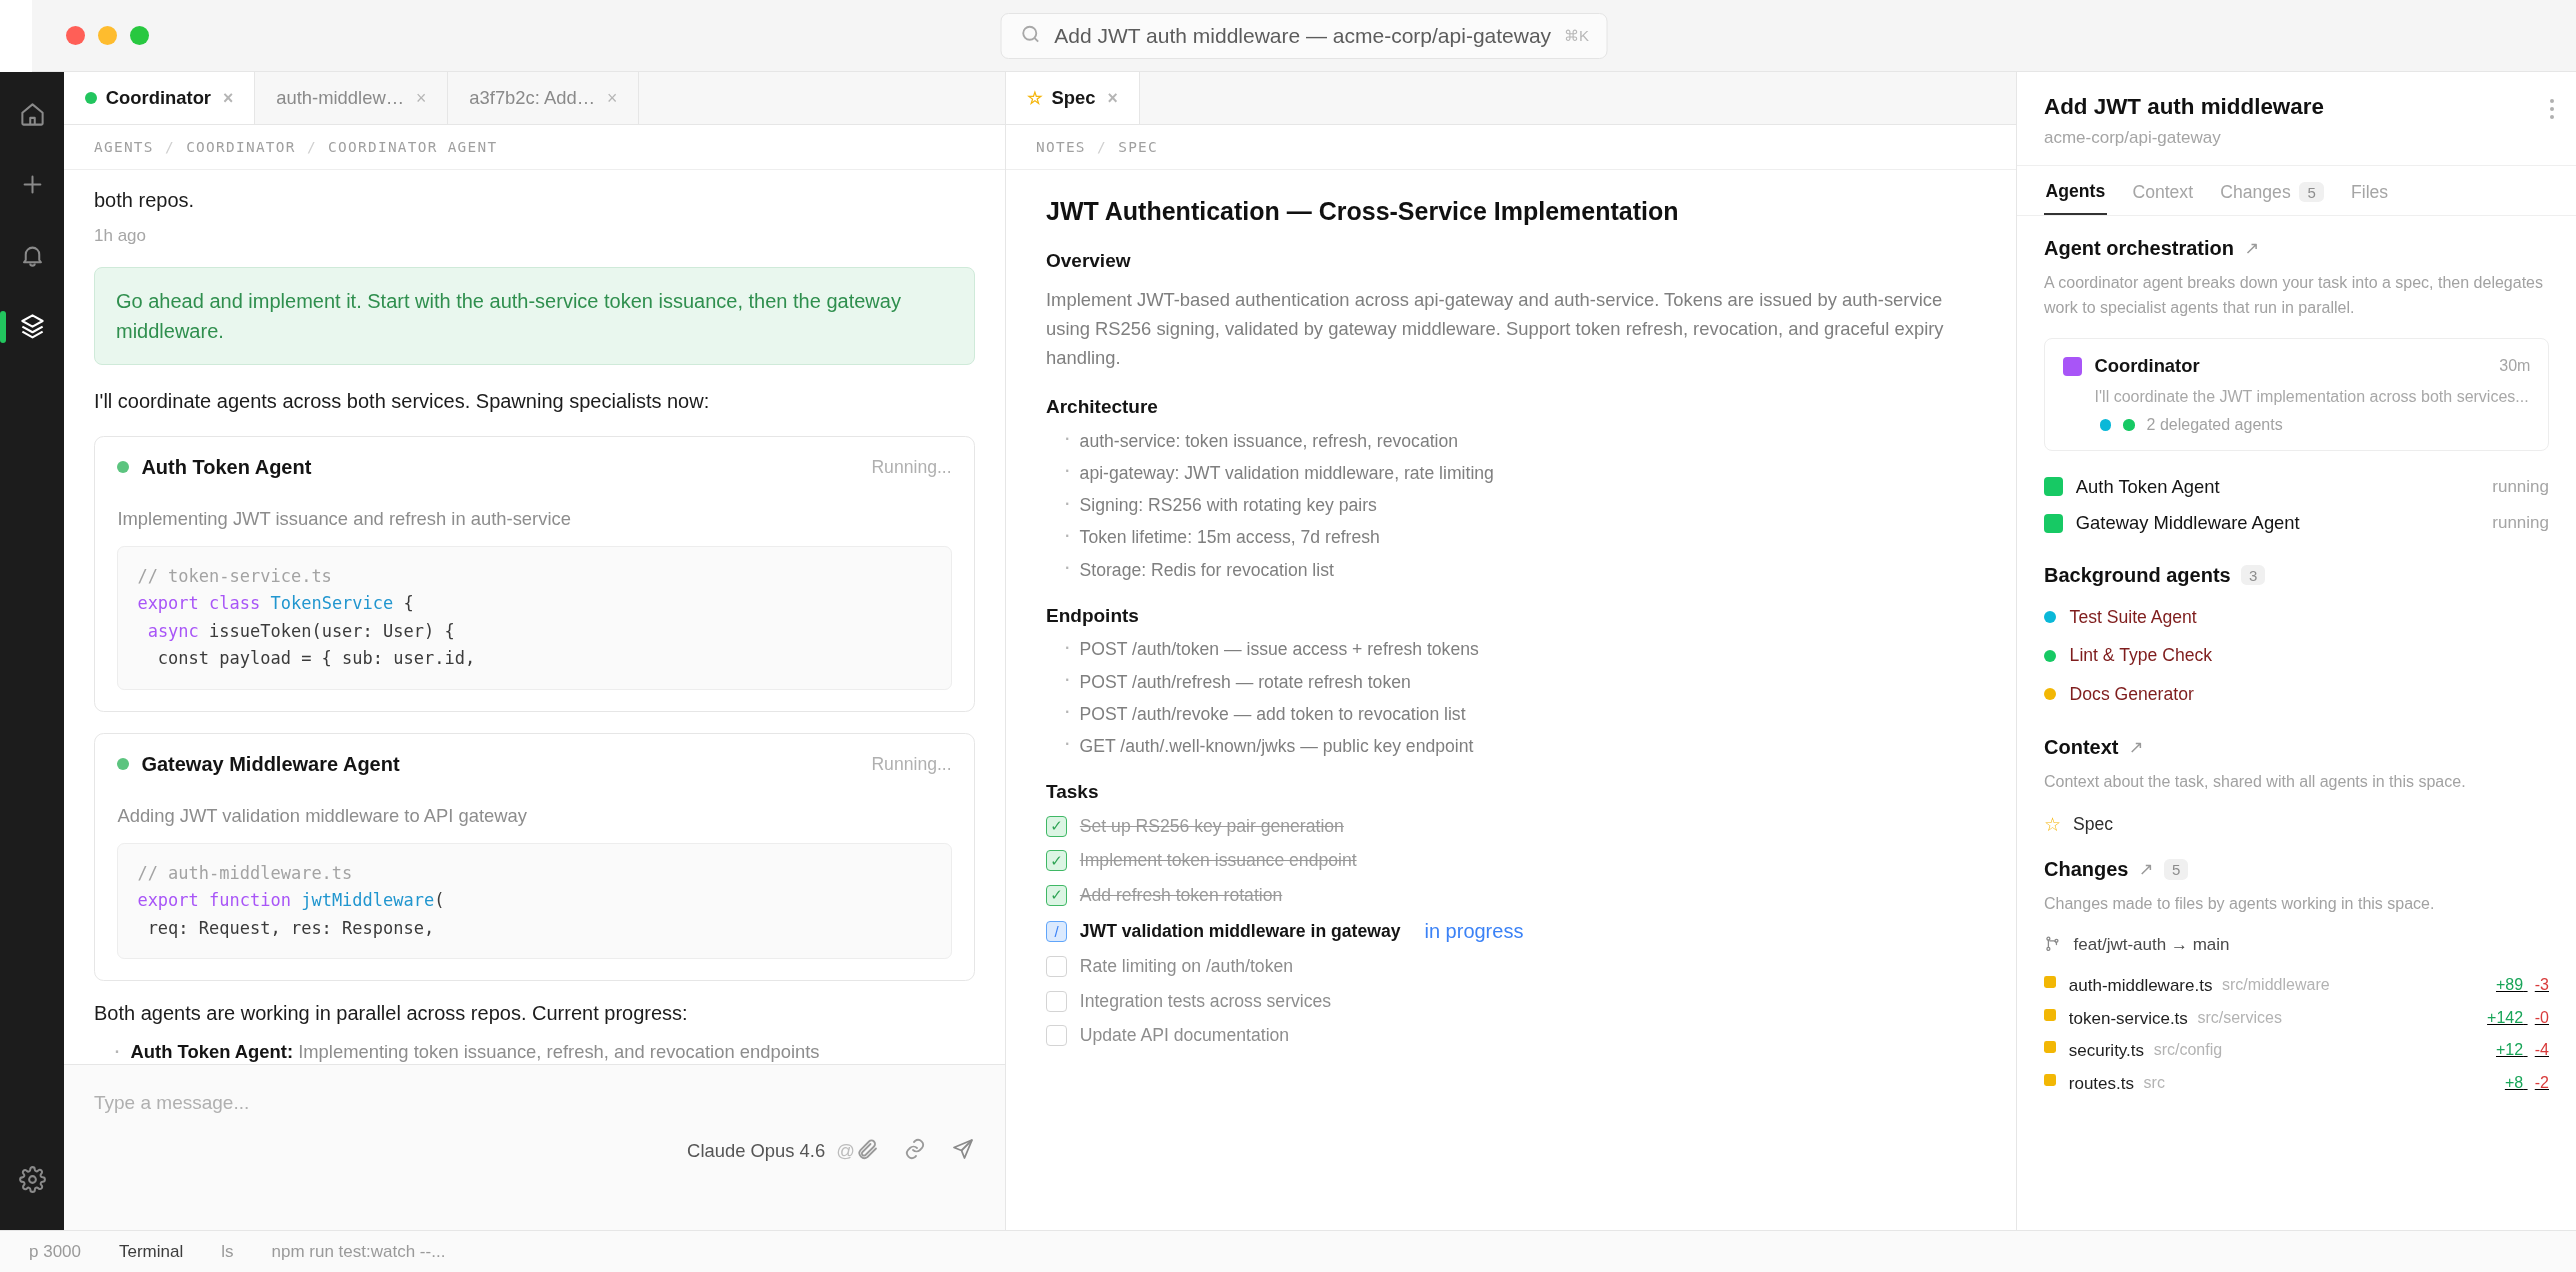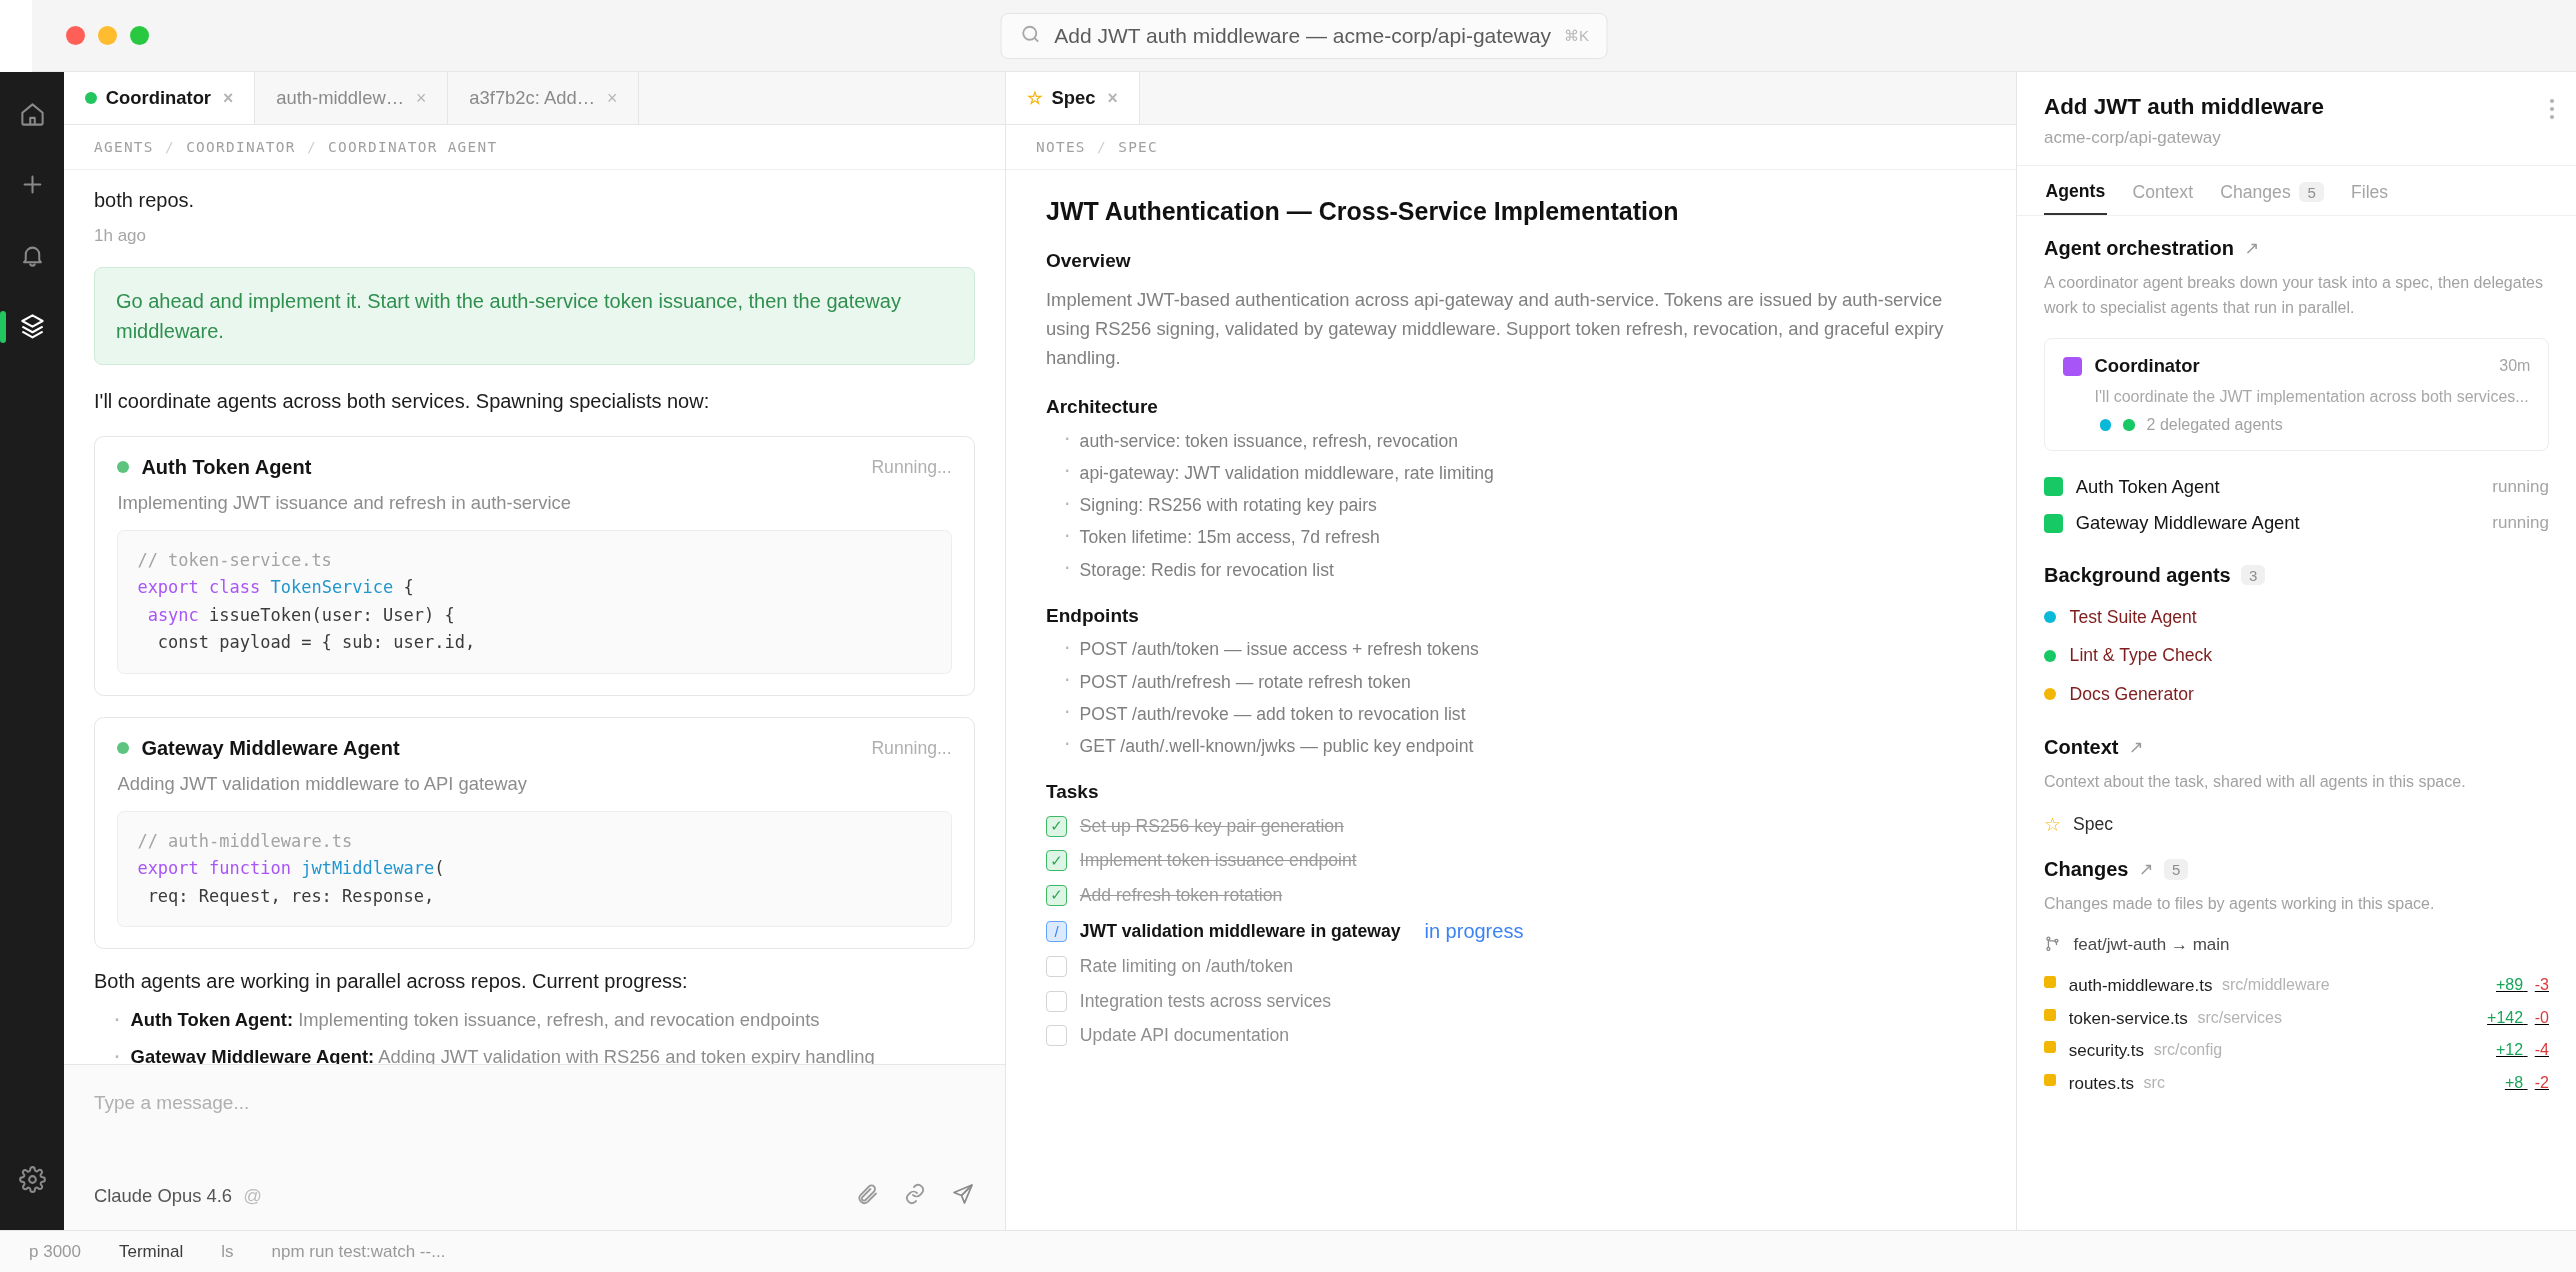--- a/index.html
+++ b/index.html
@@ -96,21 +96,21 @@
   .asst-line { font-size: 20px; color: #1c1c1c; margin-bottom: 22.4px; }
 
   .agentcard {
     border: 0.8px solid #e6e6e6; border-radius: 9.6px;
     padding: 19px 22.4px 21px; margin-bottom: 21px; background: #fff;
   }
   .ac-head { display: flex; align-items: center; }
   .ac-dot { width: 12px; height: 12px; border-radius: 50%; background: #5cc47f; margin-right: 12px; }
   .ac-name { font-size: 20px; font-weight: 700; color: #141414; }
   .ac-status { margin-left: auto; font-size: 17.6px; color: #b0b0b0; }
-  .ac-sub { font-size: 18.4px; color: #8d8d8d; margin: 13px 0 16px; }
+  .ac-sub { font-size: 18.4px; color: #8d8d8d; margin: 29px 0 16px; }
   .codeblk {
     background: #fafafa; border: 0.8px solid #ededed; border-radius: 7.2px;
     padding: 16px 19px;
     font-family: "DejaVu Sans Mono", monospace;
     font-size: 17px; line-height: 1.62; color: #3b3b3b;
     white-space: pre; overflow: hidden;
   }
   .c-cm { color: #a3a3a3; }
   .c-kw { color: #a855f7; }
   .c-ty { color: #2196cf; }
@@ -120,21 +120,21 @@
   .bullets li {
     font-size: 18.4px; color: #8d8d8d; margin-bottom: 14.4px; position: relative; padding-left: 17.6px;
   }
   .bullets li::before {
     content: "·"; position: absolute; left: 0; top: -4.8px; font-size: 24px; color: #b5b5b5;
   }
   .bullets b { color: #141414; font-weight: 700; }
 
   .composer {
     flex: 0 0 auto; border-top: 0.8px solid #e6e6e6; background: #fafafa;
-    padding: 27px 30px 21px; height: 166px; display: flex; flex-direction: column;
+    padding: 27px 30px 21px; height: 166px; display: flex; flex-direction: row;
   }
   .comp-input { font-size: 19px; color: #b0b0b0; flex: 1; }
   .comp-foot { display: flex; align-items: center; }
   .comp-model { font-size: 18.4px; color: #555; }
   .comp-at { font-size: 18.4px; color: #bcbcbc; margin-left: 11.2px; }
   .comp-icons { margin-left: auto; display: flex; gap: 24px; align-items: center; }
   .comp-icons svg { width: 24px; height: 24px; }
 
   
   .specpanel {

